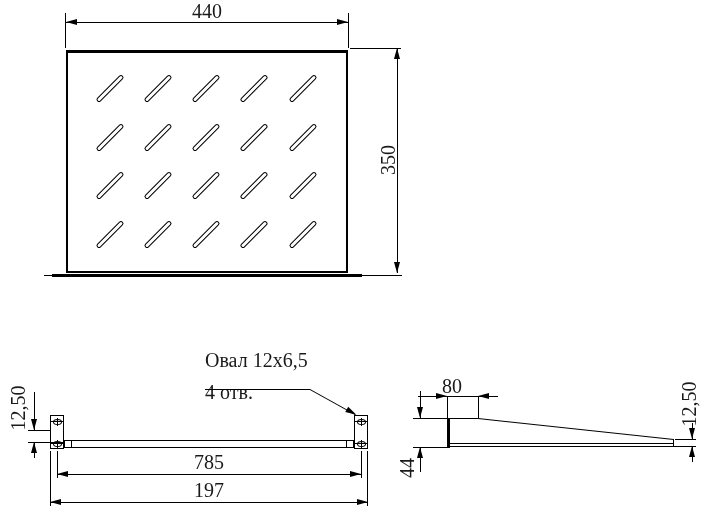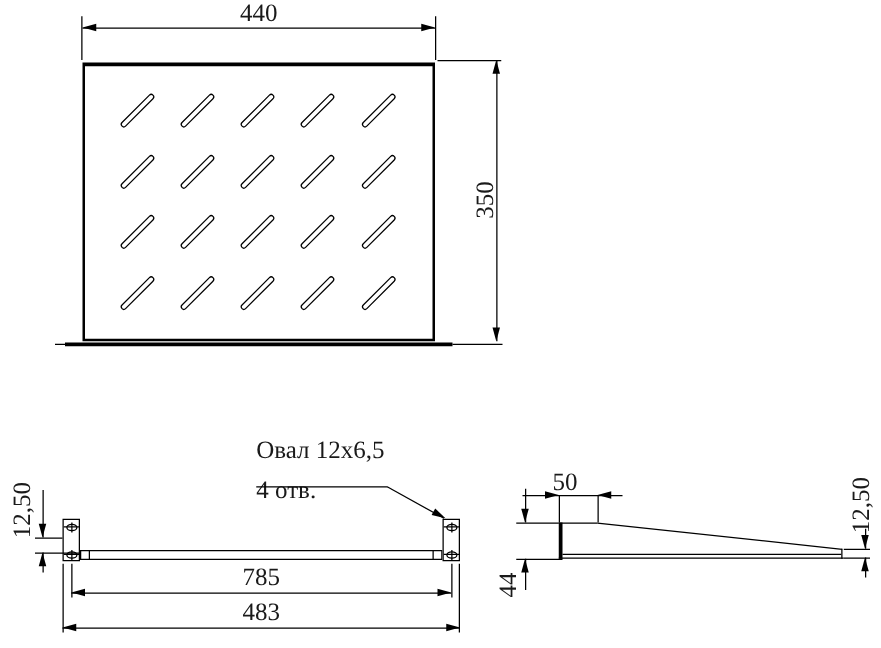--- a/index.html
+++ b/index.html
@@ -122,38 +122,38 @@
     <div class="ln" style="left:57px;top:474px;width:304px;height:1px;"></div>
     <div class="ah ah-l" style="left:57px;top:471px;"></div>
     <div class="ah ah-r" style="left:350px;top:471px;"></div>
     <div class="lbl c" style="left:57px;top:452px;width:304px;">785</div>
 
     <div class="ln" style="left:50px;top:451px;width:1px;height:55px;"></div>
     <div class="ln" style="left:367px;top:451px;width:1px;height:55px;"></div>
     <div class="ln" style="left:50px;top:502px;width:318px;height:1px;"></div>
     <div class="ah ah-l" style="left:50px;top:499px;"></div>
     <div class="ah ah-r" style="left:357px;top:499px;"></div>
-    <div class="lbl c" style="left:50px;top:480px;width:318px;">483</div>
+    <div class="lbl c" style="left:50px;top:480px;width:318px;">197</div>
   </div>
 
   <div>
 
     <div class="ln" style="left:447px;top:418px;width:3px;height:29px;"></div>
     <div class="ln" style="left:447px;top:418px;width:31px;height:1px;"></div>
     <div class="diag" style="left:478px;top:418px;width:197px;transform:rotate(6.1deg);"></div>
     <div class="ln" style="left:673px;top:439px;width:1px;height:8px;"></div>
     <div class="ln" style="left:450px;top:443px;width:223px;height:1px;"></div>
     <div class="ln" style="left:447px;top:446px;width:228px;height:1px;"></div>
 
     <div class="ln" style="left:418px;top:396px;width:80px;height:1px;"></div>
     <div class="ah ah-r" style="left:436px;top:393px;"></div>
     <div class="ah ah-l" style="left:478px;top:393px;"></div>
     <div class="ln" style="left:447px;top:396px;width:1px;height:22px;"></div>
     <div class="ln" style="left:478px;top:396px;width:1px;height:22px;"></div>
-    <div class="lbl c" style="left:432px;top:376px;width:40px;">50</div>
+    <div class="lbl c" style="left:432px;top:376px;width:40px;">80</div>
 
     <div class="ln" style="left:420px;top:391px;width:1px;height:27px;"></div>
     <div class="ln" style="left:420px;top:447px;width:1px;height:25px;"></div>
     <div class="ah ah-d" style="left:417px;top:407px;"></div>
     <div class="ah ah-u" style="left:417px;top:447px;"></div>
     <div class="ln" style="left:413px;top:418px;width:34px;height:1px;"></div>
     <div class="ln" style="left:413px;top:447px;width:37px;height:1px;"></div>
     <div class="lbl rot" style="left:387px;top:458px;width:40px;height:20px;">44</div>
 
     <div class="ln" style="left:692px;top:423px;width:1px;height:16px;"></div>

